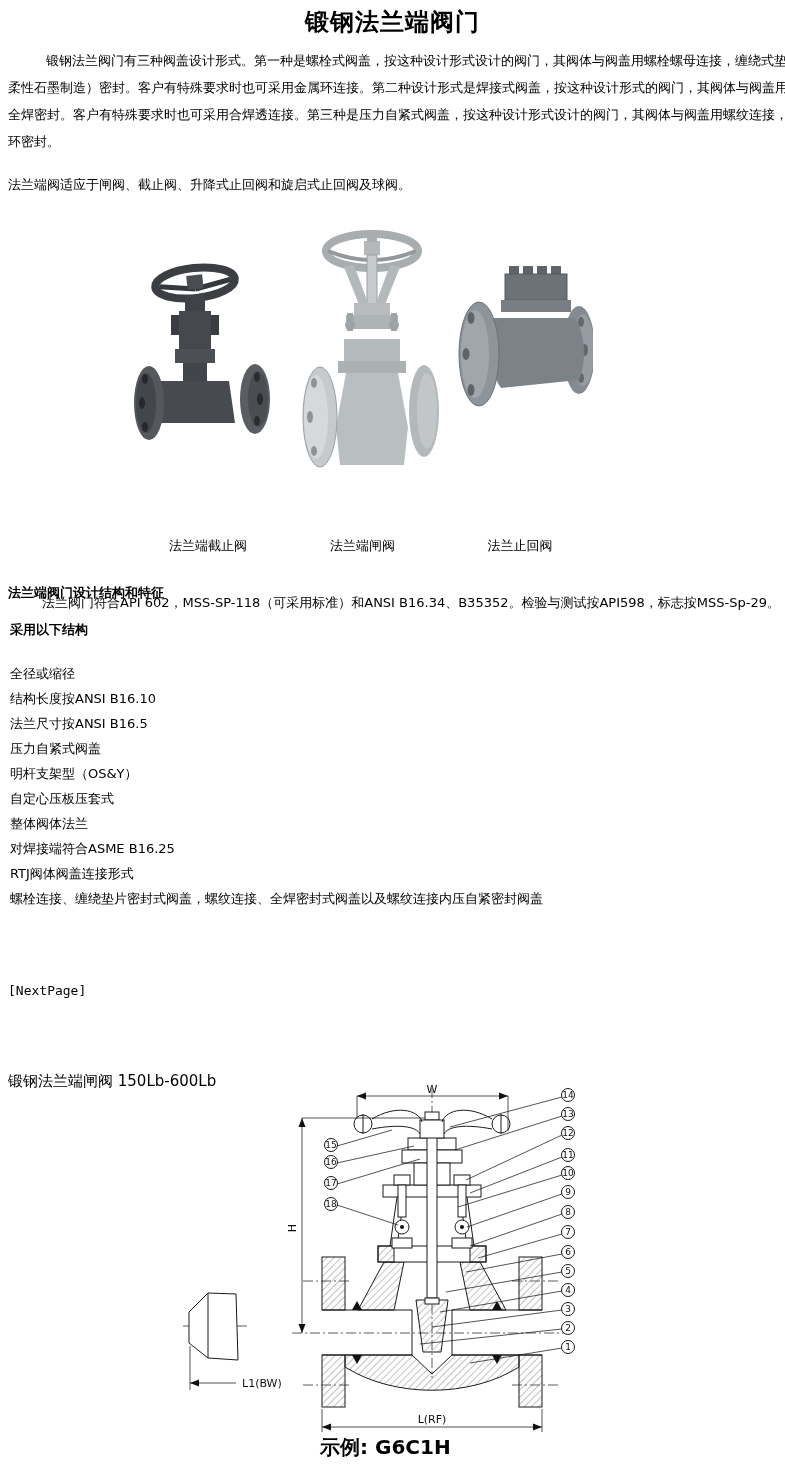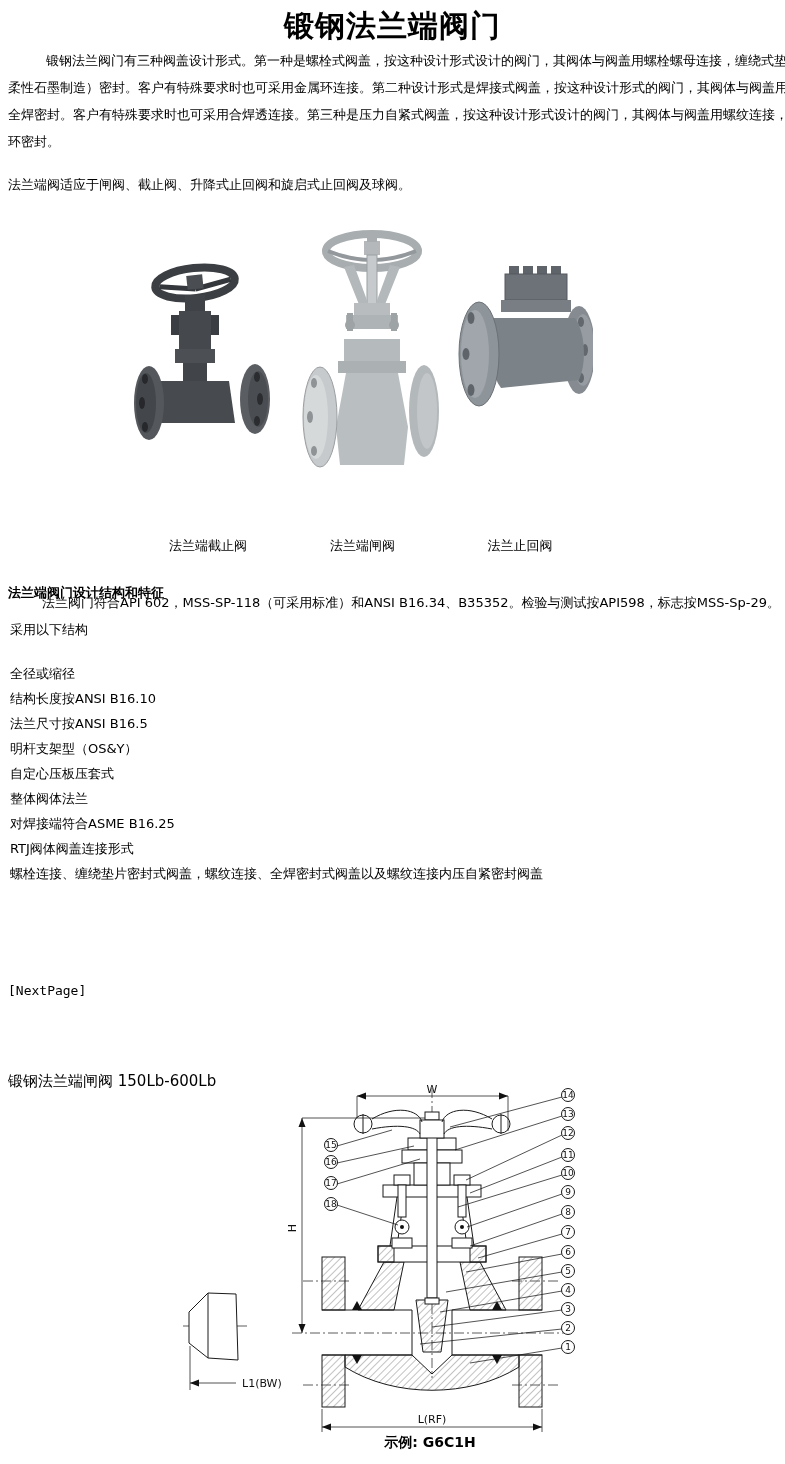--- a/index.html
+++ b/index.html
@@ -1,51 +1,51 @@
 <!DOCTYPE html>
 <html><head>
 <meta charset="utf-8">
 <style>
   html,body{margin:0;padding:0;background:#ffffff;}
   body{width:785px;height:1464px;overflow:hidden;font-family:"DejaVu Sans",sans-serif;color:#000;}
   #canvas{position:relative;width:785px;height:1464px;overflow:hidden;background:#ffffff;}
 
   #title{position:absolute;top:6px;left:0;width:785px;margin:0;text-align:center;
-         font-size:30px;font-weight:bold;letter-spacing:1px;}
+         font-size:24px;font-weight:bold;letter-spacing:1px;}
 
   #intro{position:absolute;left:8px;top:47px;width:1100px;}
   .tline{height:27px;line-height:27px;font-size:13px;white-space:nowrap;}
   .indent{padding-left:38px;}
 
   #applicability{position:absolute;left:8px;top:171px;height:27px;line-height:27px;
                  font-size:13px;white-space:nowrap;}
 
   .photo{position:absolute;}
   #photo1{left:133px;top:253px;width:140px;height:200px;}
   #photo2{left:300px;top:227px;width:140px;height:260px;}
   #photo3{left:453px;top:262px;width:140px;height:172px;}
 
   .caption{position:absolute;top:502px;height:16px;line-height:16px;font-size:13px;text-align:center;white-space:nowrap;margin-top:36px;}
   #cap1{left:143px;width:130px;}
   #cap2{left:300px;width:125px;}
   #cap3{left:455px;width:130px;}
 
   #design-heading{position:absolute;left:8px;top:548px;font-size:13px;font-weight:bold;white-space:nowrap;margin-top:36px;}
   #standards{position:absolute;left:8px;top:594px;padding-left:34px;font-size:13px;white-space:nowrap;}
-  #subheading{position:absolute;left:10px;top:621px;font-size:13px;font-weight:normal;white-space:nowrap;}
+  #subheading{position:absolute;left:10px;top:621px;font-size:13px;font-weight:bold;white-space:nowrap;}
 
   #features{position:absolute;left:10px;top:661px;}
   .feat{height:25px;line-height:25px;font-size:13px;white-space:nowrap;}
 
   #pagebreak{position:absolute;left:8px;top:983px;font-size:13px;font-family:"DejaVu Sans Mono",monospace;}
   #gate-heading{position:absolute;left:8px;top:1072px;font-size:15px;font-weight:normal;white-space:nowrap;}
 
   #diagram{position:absolute;left:160px;top:1080px;width:430px;height:360px;}
-  #example{position:absolute;left:320px;top:1434px;width:220px;text-align:center;
-           font-size:14px;font-weight:bold;white-space:nowrap;}
+  #example{position:absolute;left:320px;top:1434px;width:220px;
+           font-size:20px;font-weight:bold;white-space:nowrap;}
 
   
   .ol{fill:#ffffff;stroke:#1a1a1a;stroke-width:1;}
   .ln{stroke:#1a1a1a;stroke-width:1;fill:none;}
   .thin{stroke:#1a1a1a;stroke-width:0.75;fill:none;}
   .cl{stroke:#333;stroke-width:0.8;fill:none;stroke-dasharray:10 3 2 3;}
   .hatch{fill:url(#hatch);stroke:#1a1a1a;stroke-width:1;}
   .solid{fill:#111;stroke:none;}
   .dimtxt{font-size:11px;fill:#111;font-family:"DejaVu Sans",sans-serif;}
   .callout circle{fill:#fff;stroke:#1a1a1a;stroke-width:1;}
@@ -149,20 +149,21 @@
   <div id="cap3" class="caption">法兰止回阀</div>
 
   <div id="design-heading">法兰端阀门设计结构和特征</div>
   <div id="standards">法兰阀门符合API 602，MSS-SP-118（可采用标准）和ANSI B16.34、B35352。检验与测试按API598，标志按MSS-Sp-29。</div>
   <div id="subheading">采用以下结构</div>
 
   <div id="features">
     <div class="feat">全径或缩径</div>
     <div class="feat">结构长度按ANSI B16.10</div>
     <div class="feat">法兰尺寸按ANSI B16.5</div>
+    <div class="feat">压力自紧式阀盖</div>
     <div class="feat">明杆支架型（OS&amp;Y）</div>
     <div class="feat">自定心压板压套式</div>
     <div class="feat">整体阀体法兰</div>
     <div class="feat">对焊接端符合ASME B16.25</div>
     <div class="feat">RTJ阀体阀盖连接形式</div>
     <div class="feat">螺栓连接、缠绕垫片密封式阀盖，螺纹连接、全焊密封式阀盖以及螺纹连接内压自紧密封阀盖</div>
   </div>
 
   <div id="pagebreak">[NextPage]</div>
   <div id="gate-heading">锻钢法兰端闸阀 150Lb-600Lb</div>

